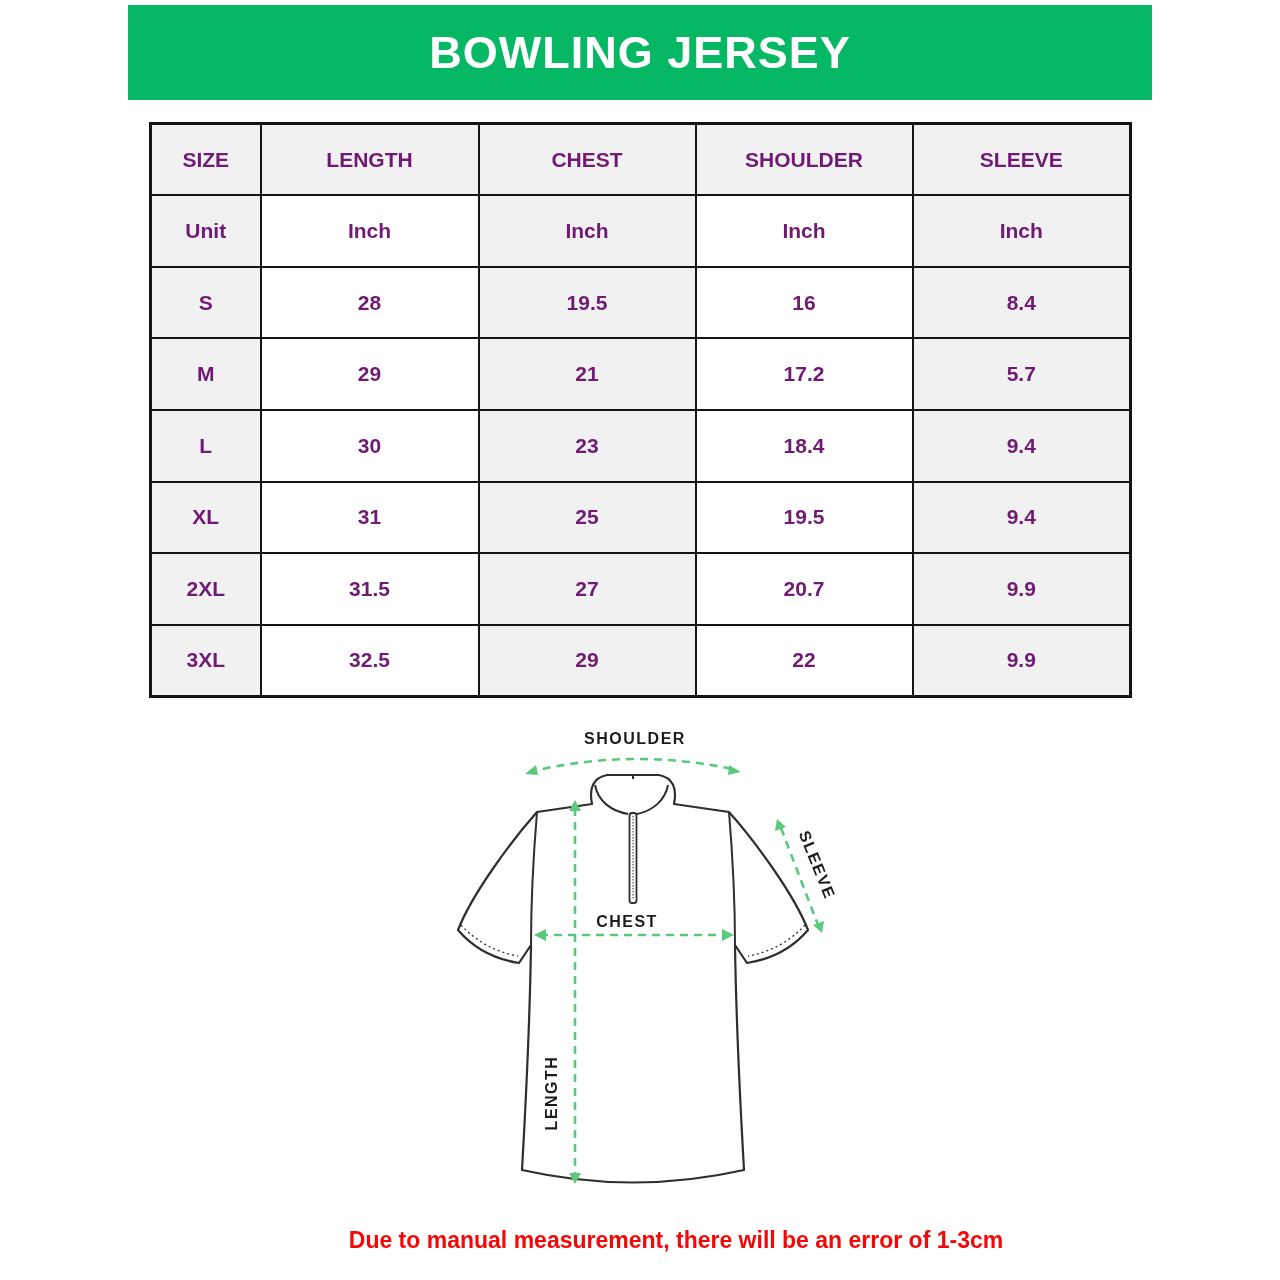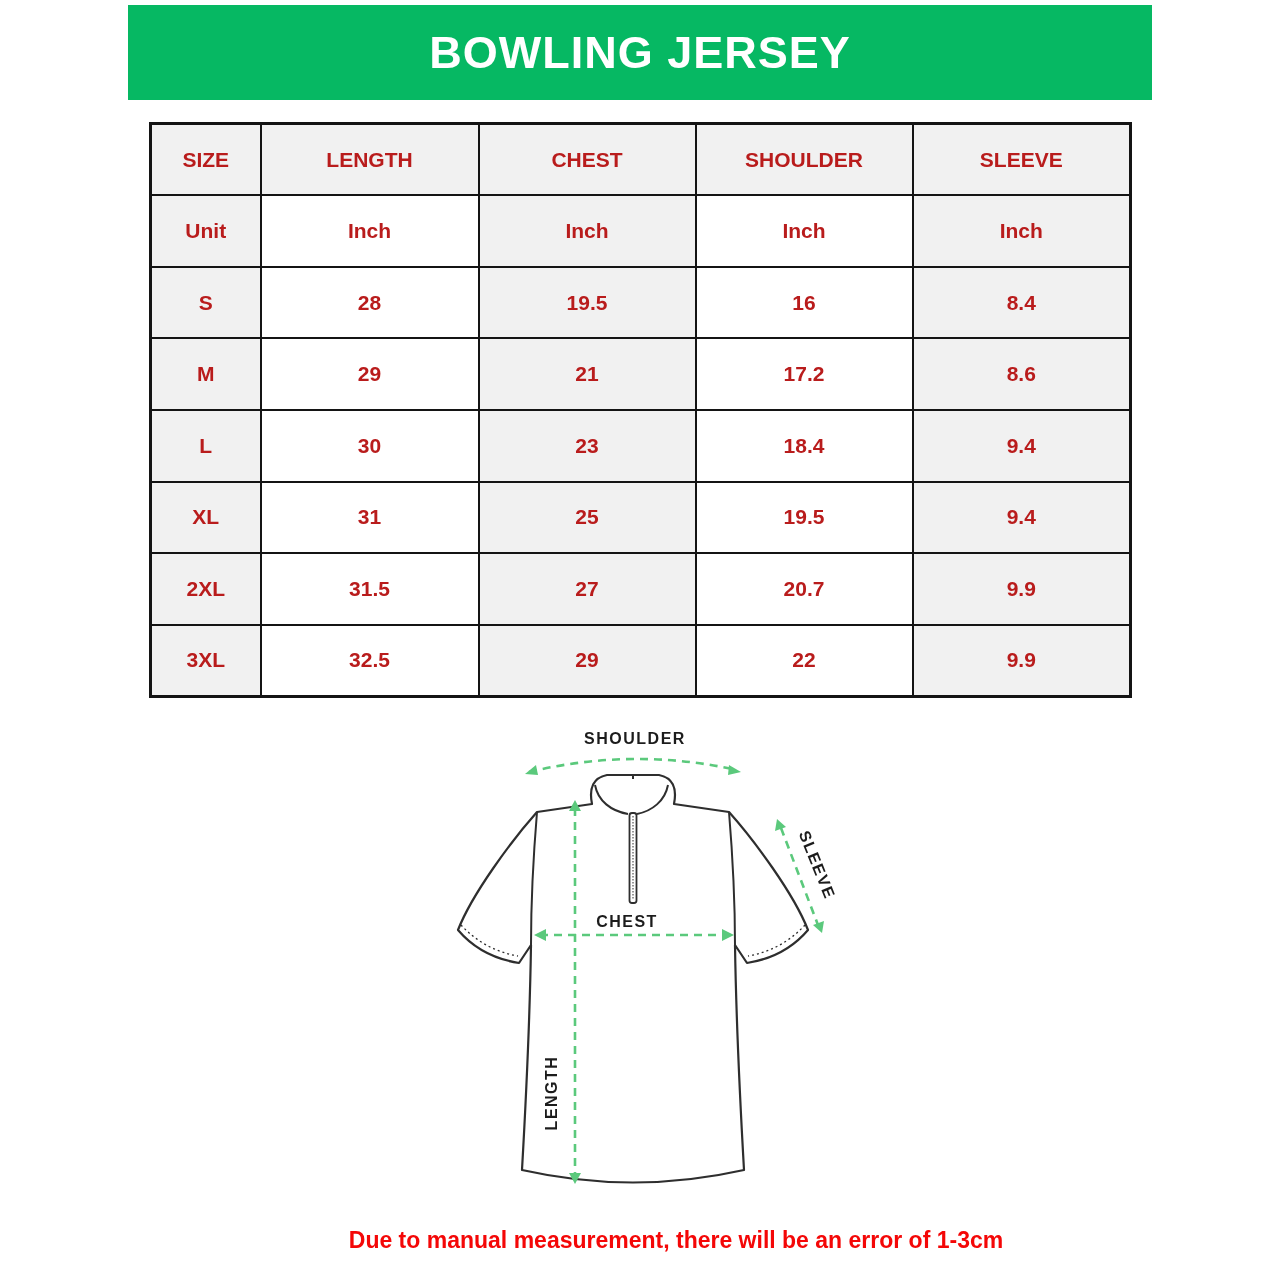--- a/index.html
+++ b/index.html
@@ -7,21 +7,21 @@
   .canvas{position:relative;width:1280px;height:1280px;background:#ffffff;overflow:hidden;}
 
   
   .banner{position:absolute;left:128px;top:5px;width:1024px;height:95px;
           background:#06B863;display:flex;align-items:center;justify-content:center;}
   .banner .title{color:#ffffff;font-size:45px;font-weight:700;letter-spacing:1px;margin:0;}
 
   
   table.size-chart{position:absolute;left:149px;top:122px;width:980px;height:576px;
           border-collapse:collapse;table-layout:fixed;
-          font-size:21px;font-weight:700;color:#b91c1c;}
+          font-size:21px;font-weight:700;color:#701a75;}
   table.size-chart{border:3px solid #141414;}
   table.size-chart td{border:2px solid #141414;text-align:center;vertical-align:middle;
           padding:0;background:#ffffff;}
   table.size-chart tr{height:57.6px;}
   
   table.size-chart td:nth-child(1),
   table.size-chart td:nth-child(3),
   table.size-chart td:nth-child(5){background:#F1F1F1;}
   
   table.size-chart tr.head td{background:#F1F1F1;}
@@ -72,21 +72,21 @@
         <td>28</td>
         <td>19.5</td>
         <td>16</td>
         <td>8.4</td>
       </tr>
       <tr>
         <td>M</td>
         <td>29</td>
         <td>21</td>
         <td>17.2</td>
-        <td>8.6</td>
+        <td>5.7</td>
       </tr>
       <tr>
         <td>L</td>
         <td>30</td>
         <td>23</td>
         <td>18.4</td>
         <td>9.4</td>
       </tr>
       <tr>
         <td>XL</td>

